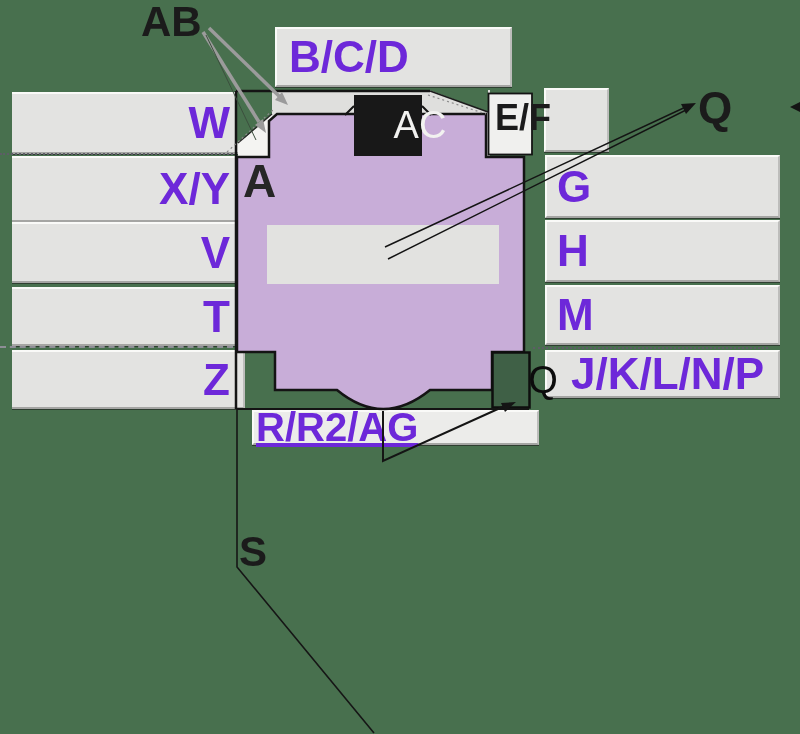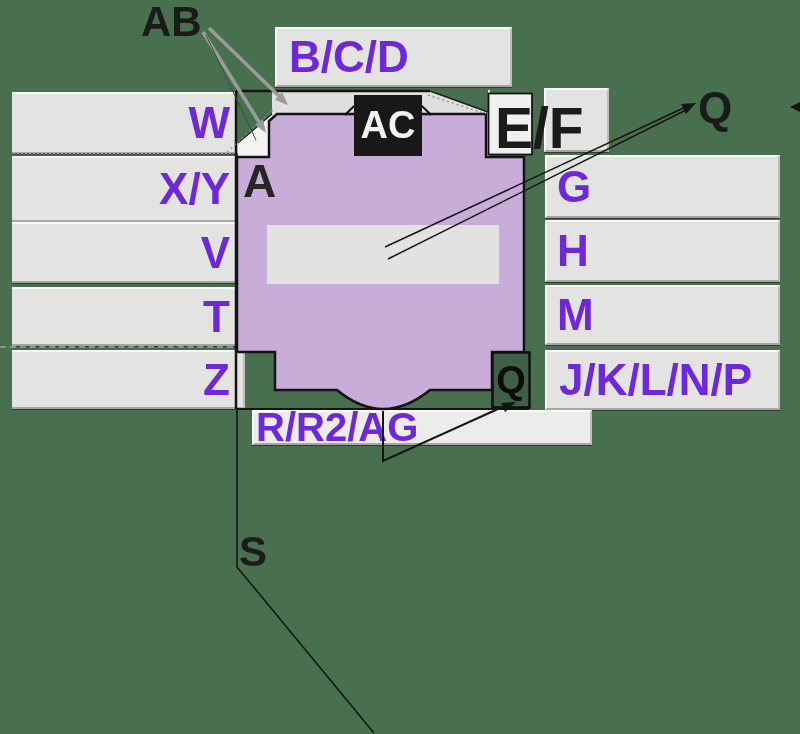--- a/index.html
+++ b/index.html
@@ -27,21 +27,21 @@
   .sep{position:absolute;z-index:1;height:0;}
   .sep-dotted{border-top:2px dotted #5d5d66;}
   .sep-dashed{border-top:2px dashed #8e8e96;}
   svg.overlay{position:absolute;left:0;top:0;z-index:2;pointer-events:none;}
   .flabel{
     position:absolute;z-index:3;color:#1b1b1b;
     font-weight:bold;white-space:nowrap;line-height:1;
   }
   .boxlabel{
     position:absolute;z-index:3;display:flex;align-items:center;justify-content:center;
-    font-weight:bold;white-space:nowrap;
+    font-weight:normal;white-space:nowrap;padding-left:32px;
   }
 </style>
 </head>
 <body>
 
 <div id="diagram">
 
   <div class="bar" style="left:263px;top:27px;width:237px;height:60px;padding-left:12px;">
     <span>B/C/D</span>
   </div>
@@ -65,25 +65,25 @@
   <div class="bar" style="left:532px;top:88px;width:65px;height:64px;"></div>
   <div class="bar right-bar" style="top:155px;height:63px;">
     <span>G</span>
   </div>
   <div class="bar right-bar" style="top:220px;height:62px;">
     <span>H</span>
   </div>
   <div class="bar right-bar" style="top:285px;height:60px;">
     <span>M</span>
   </div>
-  <div class="bar right-bar" style="top:350px;height:60px;padding-left:12px;">
+  <div class="bar right-bar" style="top:350px;height:48px;padding-left:24px;">
     <span>J/K/L/N/P</span>
   </div>
 
-  <div class="bar" style="left:240px;top:410px;width:340px;height:35px;padding-left:2px;font-size:40px;background:#ececea;">
+  <div class="bar" style="left:240px;top:410px;width:287px;height:35px;padding-left:2px;font-size:40px;background:#ececea;text-decoration:underline;">
     <span>R/R2/AG</span>
   </div>
 
   <div class="sep sep-dotted" style="left:0;top:153px;width:233px;"></div>
   <div class="sep sep-dashed" style="left:0;top:346px;width:233px;"></div>
   <div class="sep sep-dotted" style="left:533px;top:347px;width:235px;"></div>
 
   <svg class="overlay" width="800" height="734" viewBox="0 0 800 734">
 
     <rect x="272" y="90" width="218" height="67" fill="#dfdfdd"></rect>
@@ -131,21 +131,21 @@
     <polygon points="800,102 790,107 800,112" fill="#141414"></polygon>
   </svg>
 
   <div class="flabel" style="left:141px;top:1px;font-size:42px;">AB</div>
 
   <div class="flabel" style="left:243px;top:158px;font-size:46px;color:#262626;">A</div>
 
 
   <div class="boxlabel" style="left:354px;top:95px;width:68px;height:61px;font-size:38px;color:#f2f2f0;">AC</div>
 
-  <div class="flabel" style="left:495px;top:100px;font-size:57px;text-align:right;">E/F</div>
+  <div class="flabel" style="left:495px;top:100px;font-size:36px;text-align:right;">E/F</div>
 
   <div class="flabel" style="left:698px;top:86px;font-size:44px;">Q</div>
 
   <div class="boxlabel" style="left:492px;top:352px;width:38px;height:56px;font-size:38px;color:#0c0c0c;">Q</div>
 
   <div class="flabel" style="left:239px;top:531px;font-size:42px;">S</div>
 
 </div>
 
 </body></html>

